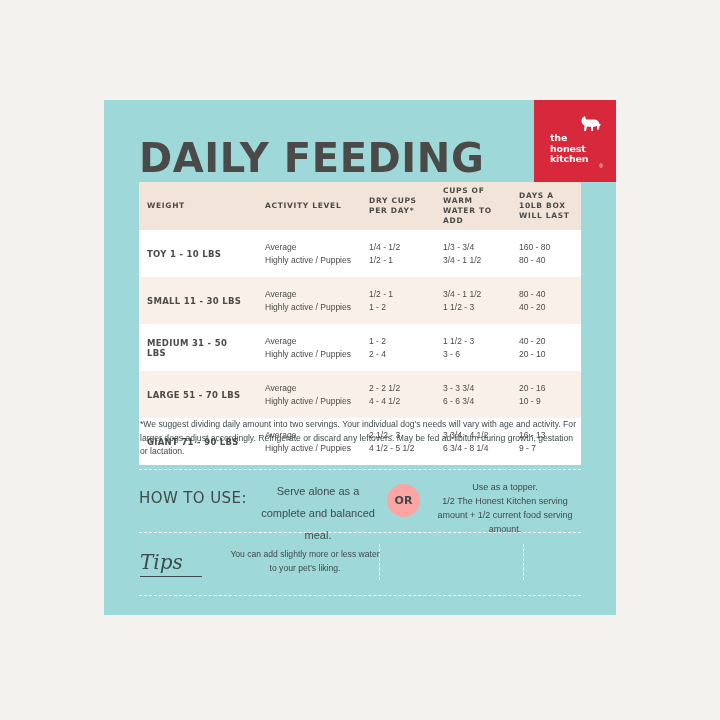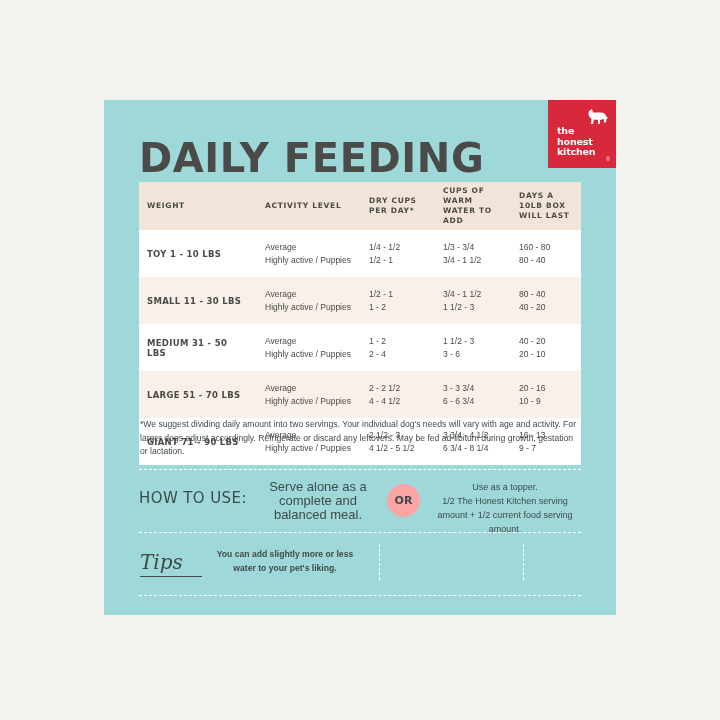--- a/index.html
+++ b/index.html
@@ -30,21 +30,21 @@
     position: absolute;
     right: 0px;
     top: 0px;
     width: 64px;
     height: 64px;
     background: #d8283c;
     display: flex;
     flex-direction: column;
     align-items: flex-start;
     justify-content: center;
-    padding: 2px;
+    padding: 9px;
   }
   .logo-inner {
     position: relative;
     width: 100%;
     height: 100%;
   }
   .logo-dog {
     position: absolute;
     right: 6px;
     top: 7px;
@@ -166,22 +166,22 @@
     font-size: 15px;
     letter-spacing: 0.4px;
     color: #3f4a4a;
   }
   .howto-left {
     position: absolute;
     left: 154px;
     top: 380px;
     width: 120px;
     text-align: center;
-    font-size: 13px;
-    line-height: 14px;
+    font-size: 11px;
+    line-height: 22px;
     color: #3f4a4a;
   }
   .or-badge {
     position: absolute;
     left: 283px;
     top: 384px;
     width: 33px;
     height: 33px;
     border-radius: 50%;
     background: #fca5a5;
@@ -223,21 +223,21 @@
     height: 0;
   }
   .tip {
     position: absolute;
     top: 448px;
     font-size: 8.6px;
     line-height: 13.5px;
     color: #3f4a4a;
     text-align: center;
   }
-  .tip1 { left: 106px; width: 150px; font-weight: bold; }
+  .tip1 { left: 126px; width: 150px; }
   .tip2 { left: 283px; width: 130px; }
   .tip3 { left: 425px; width: 90px; }
   .vsep {
     position: absolute;
     top: 444px;
     height: 36px;
     border-left: 1px dashed #ffffff;
     width: 0;
   }
   .vsep1 { left: 275px; }

